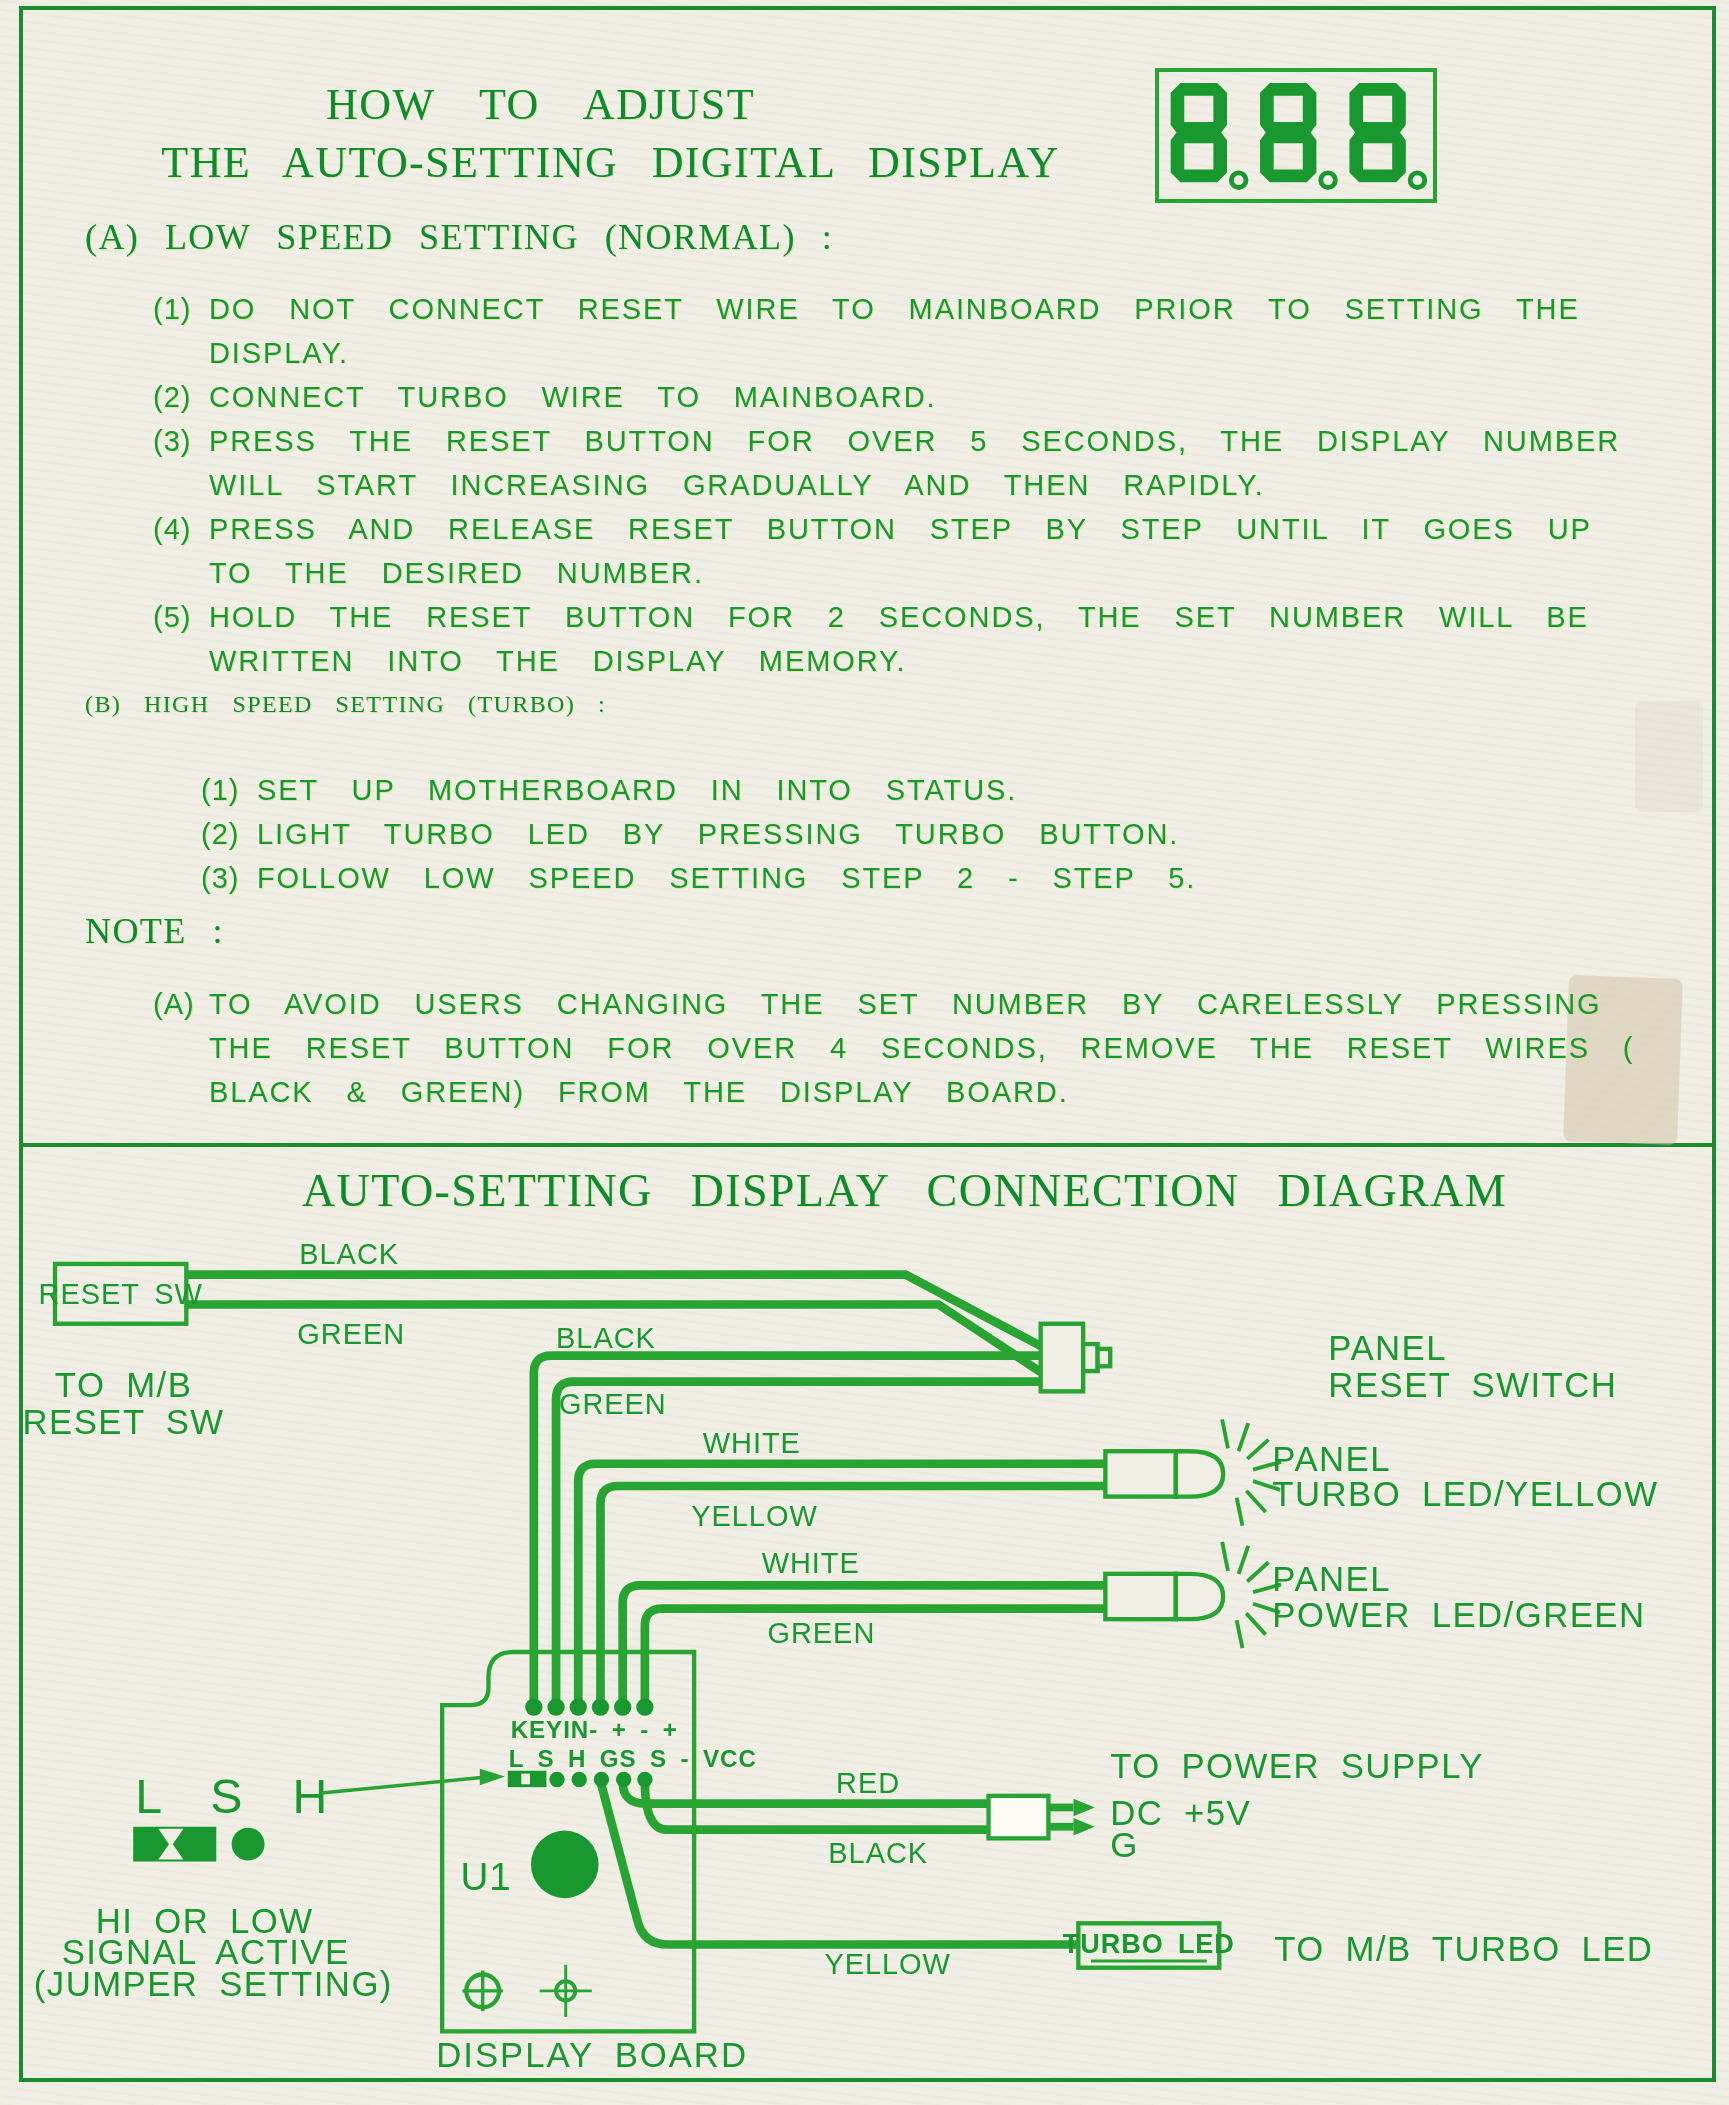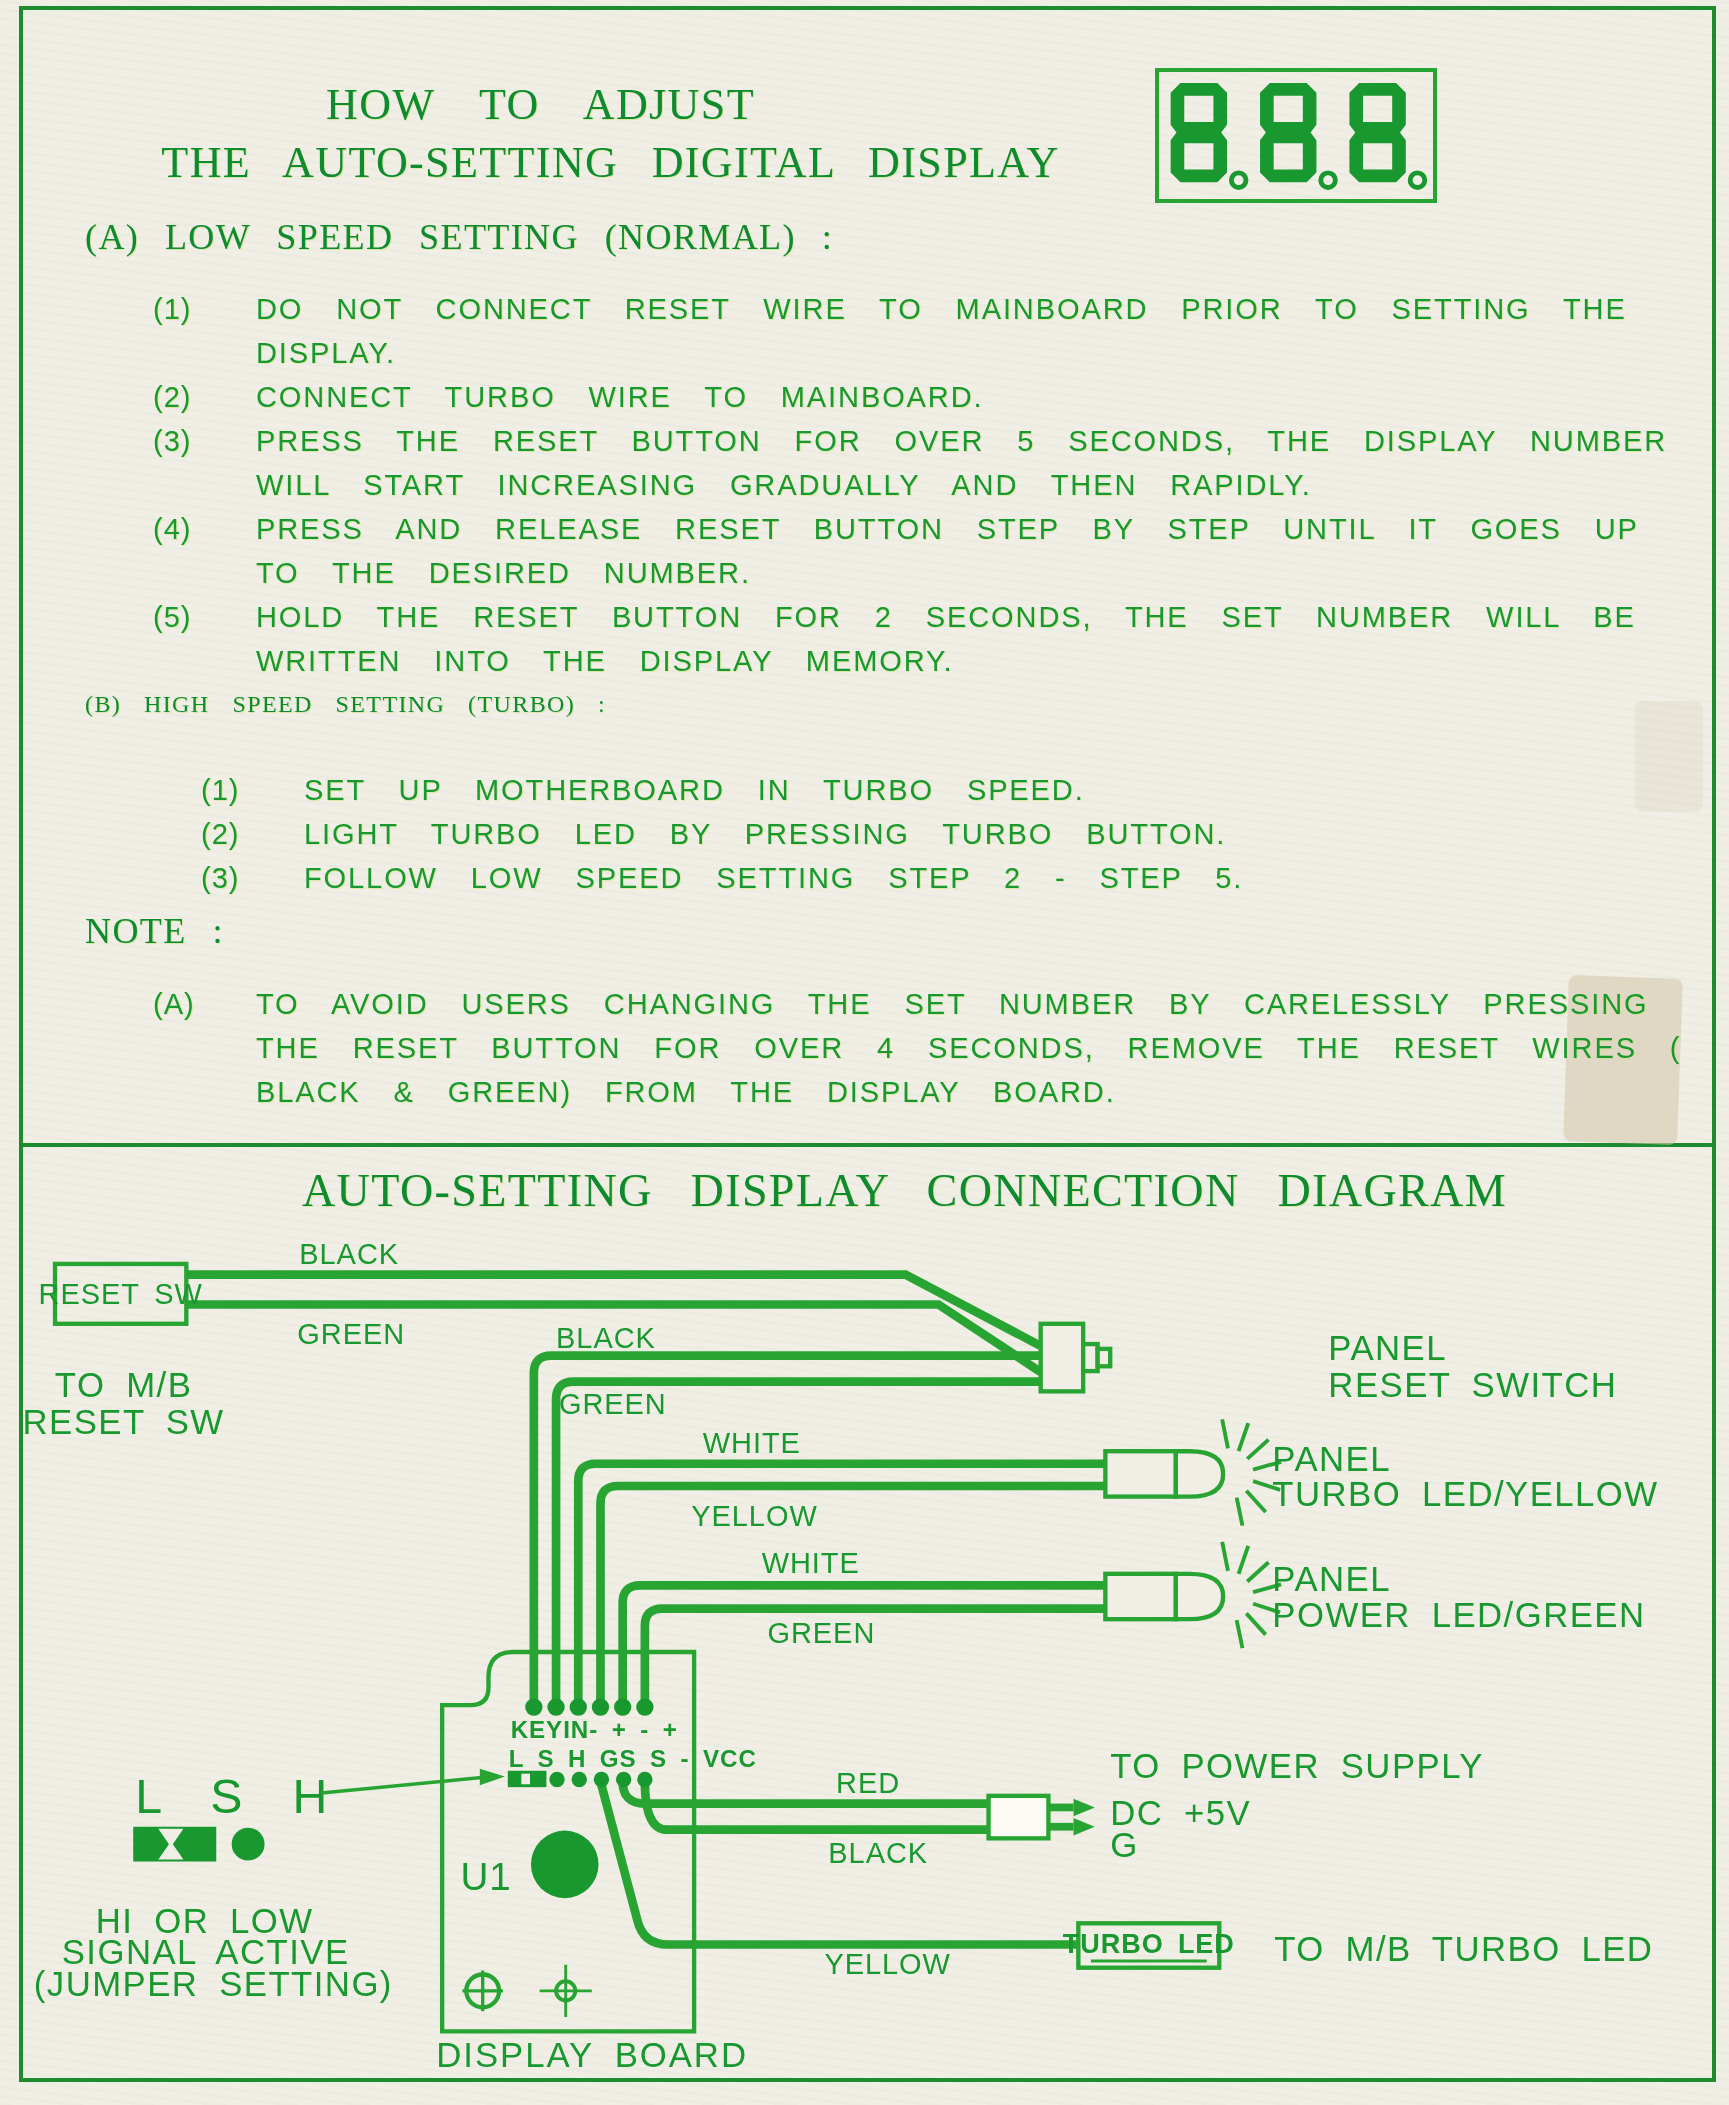--- a/index.html
+++ b/index.html
@@ -28,21 +28,21 @@
   .d-title{position:absolute;left:0;top:1164px;width:1729px;text-align:center;font-size:46px;word-spacing:25px;padding-left:40px;}
 
   
   .ilist{position:absolute;display:flex;flex-direction:column;}
   .list-a{left:153px;top:287px;}
   .list-b{left:201px;top:768px;}
   .list-note{left:153px;top:982px;}
   .item{display:flex;align-items:flex-start;}
   .inum{flex:0 0 56px;font-size:29px;line-height:44px;letter-spacing:1px;}
   .itext{width:1468px;font-size:29px;line-height:44px;letter-spacing:1.9px;word-spacing:23px;
-         white-space:pre-line;margin-left:47px;}
+         white-space:pre-line;}
   .ghost{text-shadow:1px 1.4px 0 rgba(205,225,110,.5);}
 
   
   .segbox{position:absolute;left:1155px;top:68px;width:274px;height:127px;
           border:4.8px solid var(--wire);box-sizing:content-box;}
   .segbox svg{display:block;width:100%;height:100%;}
 
   
   .diagram{position:absolute;left:0;top:0;width:1729px;height:2106px;}
   .wire{fill:none;stroke:var(--wire);stroke-width:9;}
@@ -113,21 +113,21 @@
       <div class="inum ghost">(5)</div>
       <div class="itext ghost">HOLD THE RESET BUTTON FOR 2 SECONDS, THE SET NUMBER WILL BE
 WRITTEN INTO THE DISPLAY MEMORY.</div>
     </div>
   </div>
 
   <div class="serif h-b">(B) HIGH SPEED SETTING (TURBO) :</div>
   <div class="ilist list-b">
     <div class="item">
       <div class="inum ghost">(1)</div>
-      <div class="itext ghost">SET UP MOTHERBOARD IN TURBO SPEED.</div>
+      <div class="itext ghost">SET UP MOTHERBOARD IN INTO STATUS.</div>
     </div>
     <div class="item">
       <div class="inum ghost">(2)</div>
       <div class="itext ghost">LIGHT TURBO LED BY PRESSING TURBO BUTTON.</div>
     </div>
     <div class="item">
       <div class="inum ghost">(3)</div>
       <div class="itext ghost">FOLLOW LOW SPEED SETTING STEP 2 - STEP 5.</div>
     </div>
   </div>

